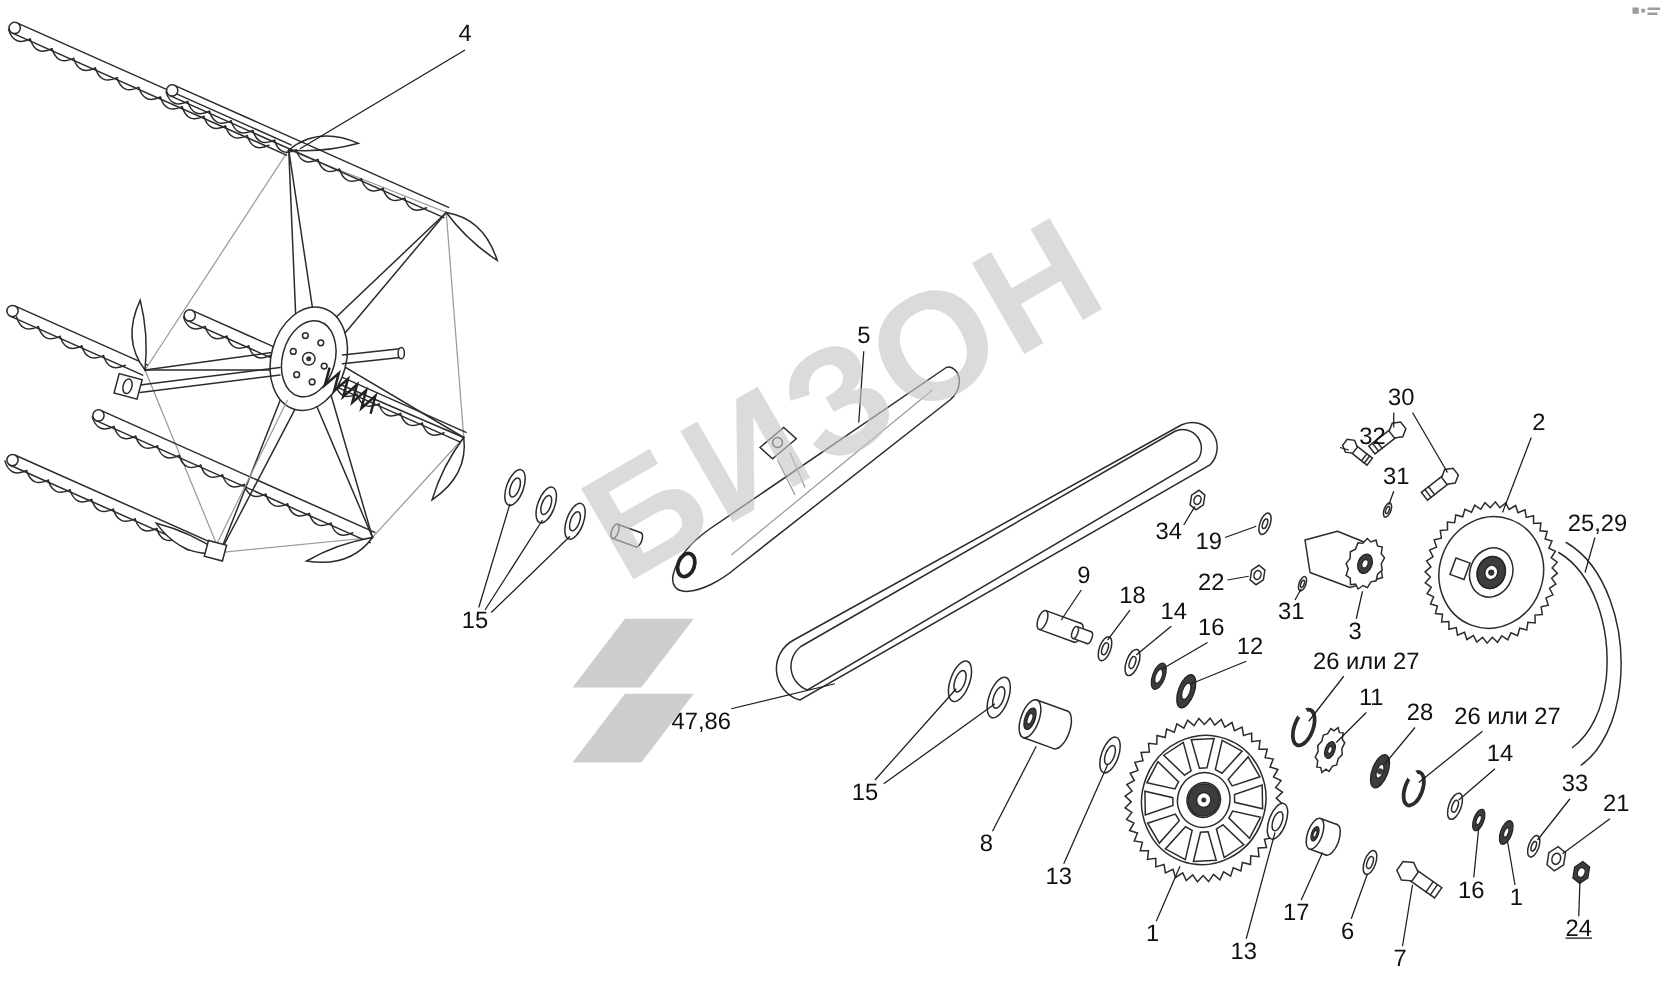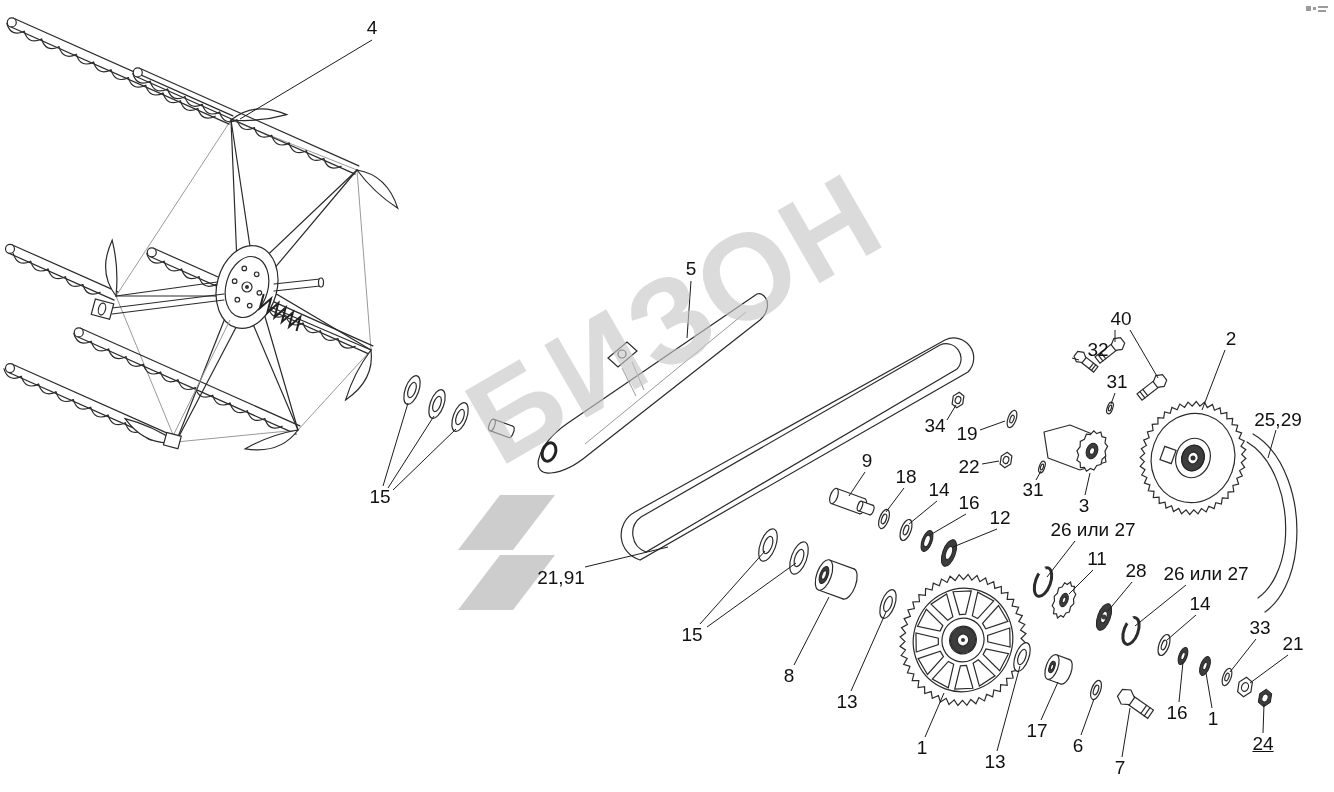--- a/index.html
+++ b/index.html
@@ -357,21 +357,21 @@
         <line x1="1085" y1="495" x2="1090" y2="473" class="leader" stroke="#1c1c1c"></line>
         <line x1="1225" y1="350" x2="1202" y2="410" class="leader" stroke="#1c1c1c"></line>
         <line x1="1276" y1="430" x2="1268" y2="458" class="leader" stroke="#1c1c1c"></line>
       </g>
   </svg>
   <div class="wm-text" style="color: rgb(198, 198, 198);">БИЗОН</div>
   <div id="labels-layer">
       <div class="part-label" style="left: 372px; top: 28px;">4</div>
       <div class="part-label" style="left: 691px; top: 269px;">5</div>
       <div class="part-label" style="left: 380px; top: 497px;">15</div>
-      <div class="part-label" style="left: 561px; top: 578px;">21,91</div>
+      <div class="part-label" style="left: 561px; top: 578px;">47,86</div>
       <div class="part-label" style="left: 867px; top: 461px;">9</div>
       <div class="part-label" style="left: 906px; top: 477px;">18</div>
       <div class="part-label" style="left: 939px; top: 490px;">14</div>
       <div class="part-label" style="left: 969px; top: 503px;">16</div>
       <div class="part-label" style="left: 1000px; top: 518px;">12</div>
       <div class="part-label" style="left: 1093px; top: 530px;">26 или 27</div>
       <div class="part-label" style="left: 1097px; top: 559px;">11</div>
       <div class="part-label" style="left: 1136px; top: 571px;">28</div>
       <div class="part-label" style="left: 1206px; top: 574px;">26 или 27</div>
       <div class="part-label" style="left: 1200px; top: 604px;">14</div>
@@ -387,18 +387,18 @@
       <div class="part-label" style="left: 995px; top: 762px;">13</div>
       <div class="part-label" style="left: 1037px; top: 731px;">17</div>
       <div class="part-label" style="left: 1078px; top: 746px;">6</div>
       <div class="part-label" style="left: 1120px; top: 768px;">7</div>
       <div class="part-label" style="left: 935px; top: 426px;">34</div>
       <div class="part-label" style="left: 967px; top: 434px;">19</div>
       <div class="part-label" style="left: 969px; top: 467px;">22</div>
       <div class="part-label" style="left: 1033px; top: 490px;">31</div>
       <div class="part-label" style="left: 1117px; top: 382px;">31</div>
       <div class="part-label" style="left: 1063px; top: 350px; margin-left: 35px;">32</div>
-      <div class="part-label" style="left: 1121px; top: 319px;">40</div>
+      <div class="part-label" style="left: 1121px; top: 319px;">30</div>
       <div class="part-label" style="left: 1084px; top: 506px;">3</div>
       <div class="part-label" style="left: 1231px; top: 339px;">2</div>
       <div class="part-label" style="left: 1278px; top: 420px;">25,29</div>
     </div>
 </div>
 
 </body></html>

